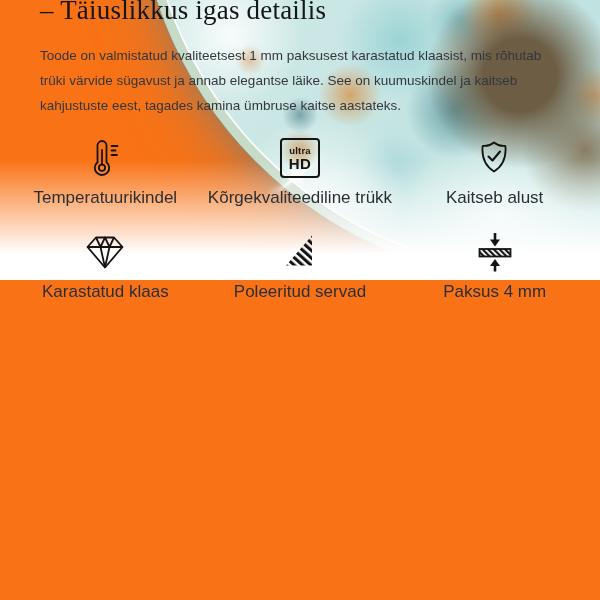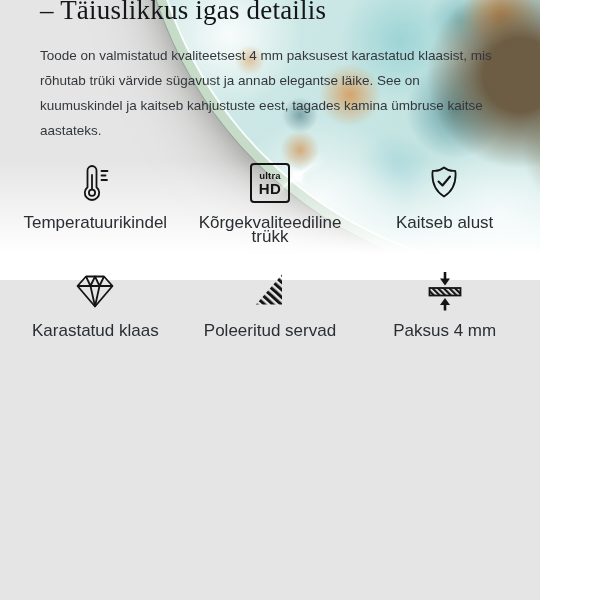--- a/index.html
+++ b/index.html
@@ -1,18 +1,18 @@
 <!DOCTYPE html>
 <html><head>
 <meta charset="utf-8">
 <style>
   html,body { margin:0; padding:0; background:#fff; }
   .page {
-    position:relative; width:540px; height:600px; overflow:hidden;
-    background:#e5e5e5; font-family:"Liberation Sans", sans-serif;
+    position:relative; width:600px; height:600px; overflow:hidden;
+    background:#f97316; font-family:"Liberation Sans", sans-serif;
   }
 
   
   .hero { position:absolute; left:0; top:0; width:600px; height:280px; overflow:hidden; }
   .disc {
     position:absolute; left:136px; top:-541px; width:806px; height:806px;
     border-radius:50%;
     border:9px solid #c6dcc9;
     background-clip:padding-box;
     background-color:#cde9e7;
@@ -100,21 +100,21 @@
         <span class="core"></span>
     </div>
     <div class="hero-fade"></div>
   </div>
 
   <div class="content">
     <h1 class="title">
       <br>
       <span>– Täiuslikkus igas detailis</span>
     </h1>
-    <p class="desc">Toode on valmistatud kvaliteetsest 4 mm paksusest karastatud klaasist, mis rõhutab trüki värvide sügavust ja annab elegantse läike. See on kuumuskindel ja kaitseb kahjustuste eest, tagades kamina ümbruse kaitse aastateks.</p>
+    <p class="desc">Toode on valmistatud kvaliteetsest 1 mm paksusest karastatud klaasist, mis rõhutab trüki värvide sügavust ja annab elegantse läike. See on kuumuskindel ja kaitseb kahjustuste eest, tagades kamina ümbruse kaitse aastateks.</p>
   </div>
 
   <div class="features">
 
     <div class="feature">
       <div class="icon-box">
         <svg width="44" height="44" viewBox="0 0 44 44" fill="none" stroke="#141414" stroke-width="1.8" stroke-linecap="round">
           <path d="M14.5 9.5 A4.5 4.5 0 0 1 23.5 9.5 L23.5 26.2 A7.2 7.2 0 1 1 14.5 26.2 Z"></path>
           <line x1="19" y1="14" x2="19" y2="28"></line>
           <circle cx="19" cy="31.8" r="3.1"></circle>

